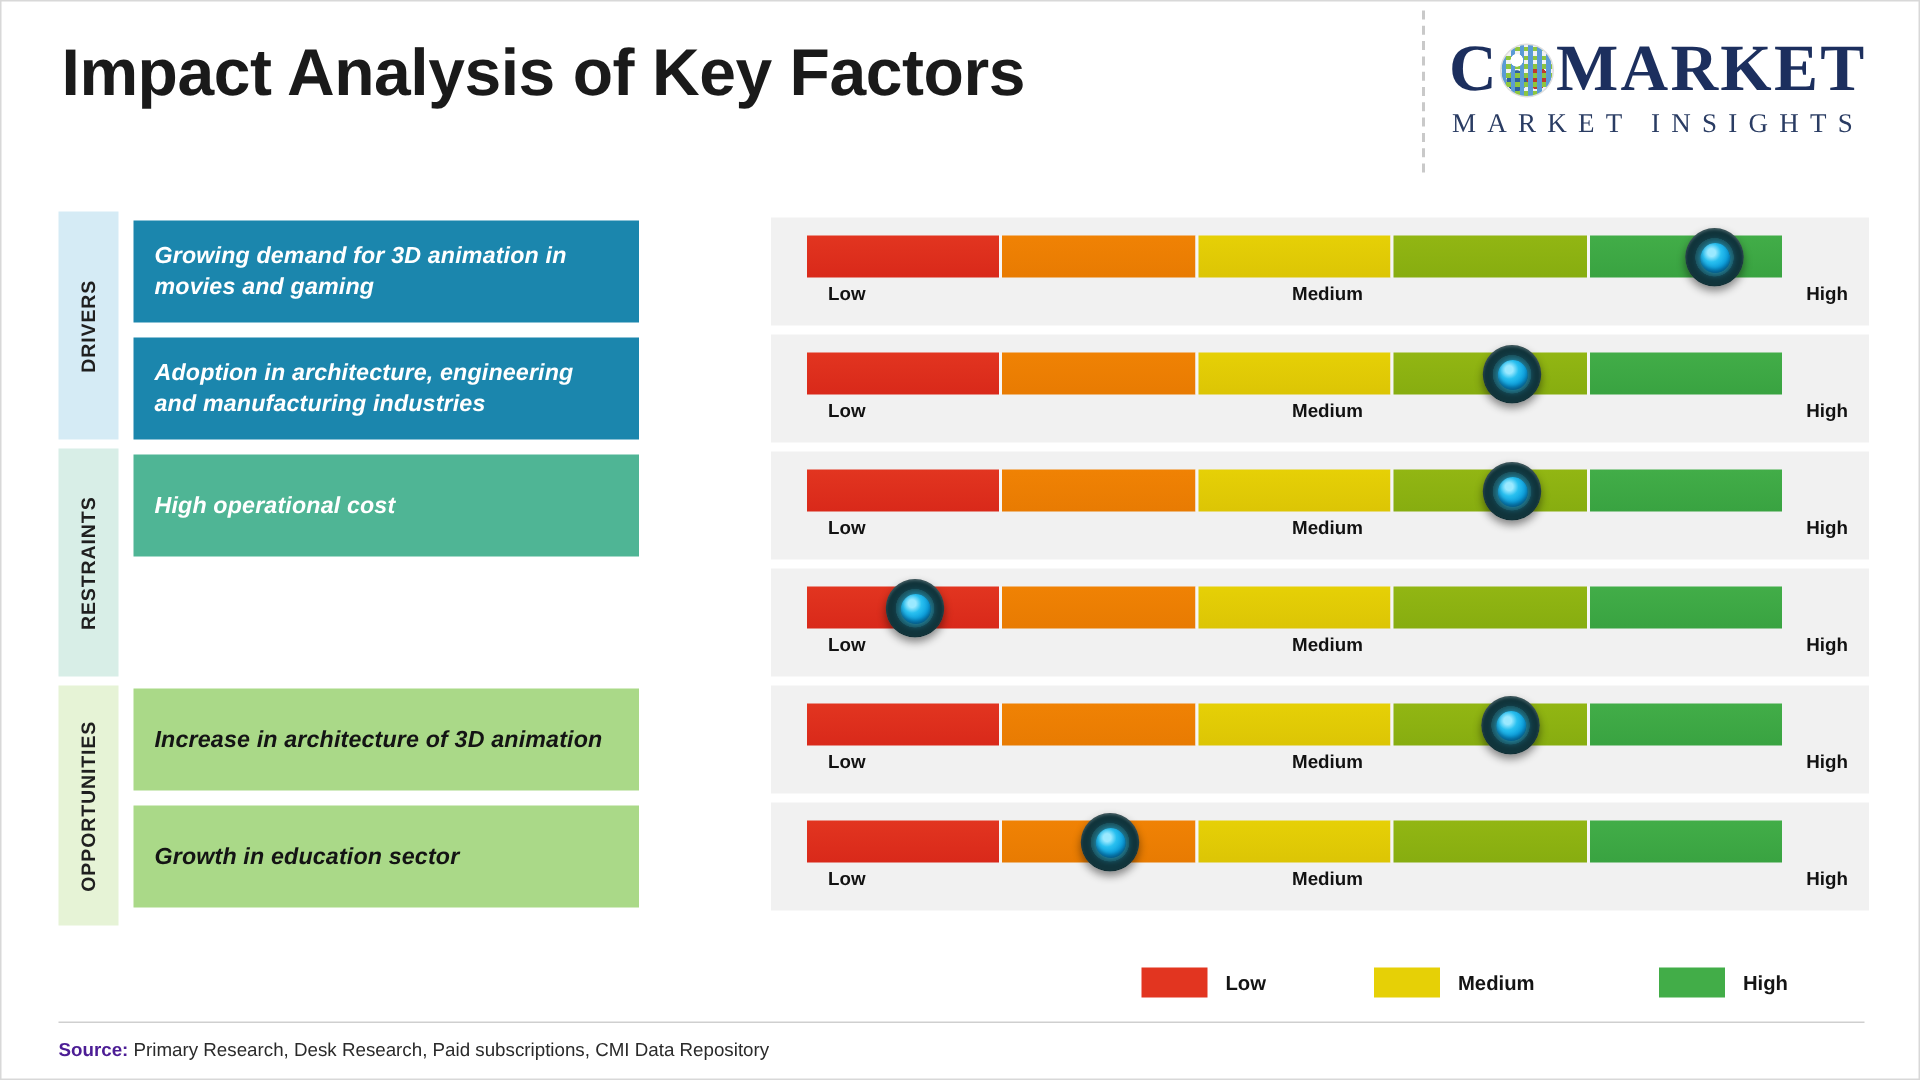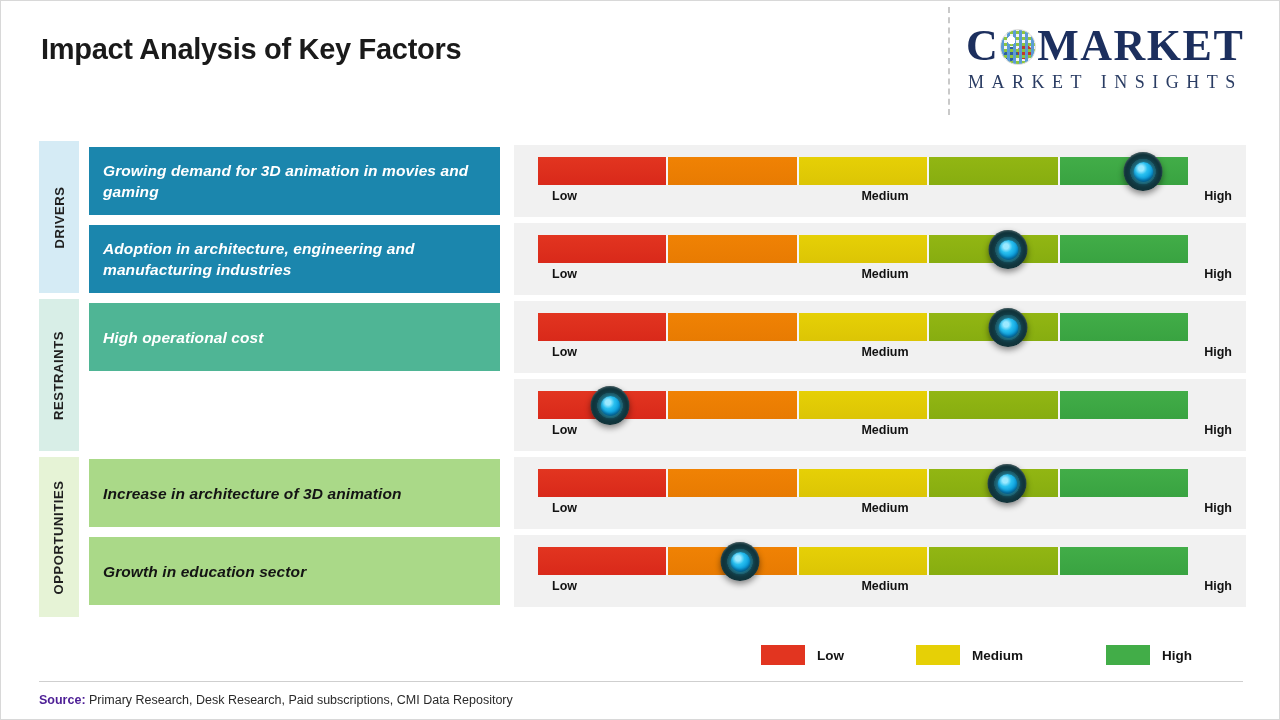--- a/index.html
+++ b/index.html
@@ -14,21 +14,21 @@
     position:absolute;left:0;top:0;width:1280px;height:720px;
     border:1px solid #d8d8d8;
     box-sizing:border-box;
     background:#ffffff;
   }
 
   
   #header{position:absolute;left:0;top:0;width:1280px;height:132px;}
   #title-block{position:absolute;left:40px;top:28px;}
   #main-title{
-    font-size:29px;font-weight:bold;color:#1a1a1a;
+    font-size:44px;font-weight:bold;color:#1a1a1a;
     letter-spacing:-0.3px;line-height:40px;white-space:nowrap;
   }
   #sub-title{
     font-size:30px;font-weight:normal;color:#2b2b2b;
     line-height:40px;margin-top:7px;white-space:nowrap;
   }
   #logo-divider{
     position:absolute;left:947px;top:6px;width:1px;height:108px;
     border-left:2px dashed #c9c9c9;
   }
@@ -67,21 +67,21 @@
   }
   .cat-label span{
     transform:rotate(-90deg);white-space:nowrap;
     font-size:13px;font-weight:bold;letter-spacing:0.6px;color:#1f1f1f;
   }
   #cat-drivers{background:#d5ebf5;}
   #cat-restraints{background:#d8eee7;}
   #cat-opportunities{background:#e6f3d6;}
 
   .factor-box{
-    position:absolute;left:88px;width:411px;
+    position:absolute;left:88px;width:337px;
     display:flex;align-items:center;
     padding:0 14px;box-sizing:border-box;
   }
   .factor-text{
     font-size:15.5px;font-weight:bold;font-style:italic;
     line-height:21px;letter-spacing:0.1px;
   }
   .f-driver{background:#1b86ad;}
   .f-driver .factor-text{color:#ffffff;}
   .f-restraint{background:#4fb595;padding-left:14px;}

